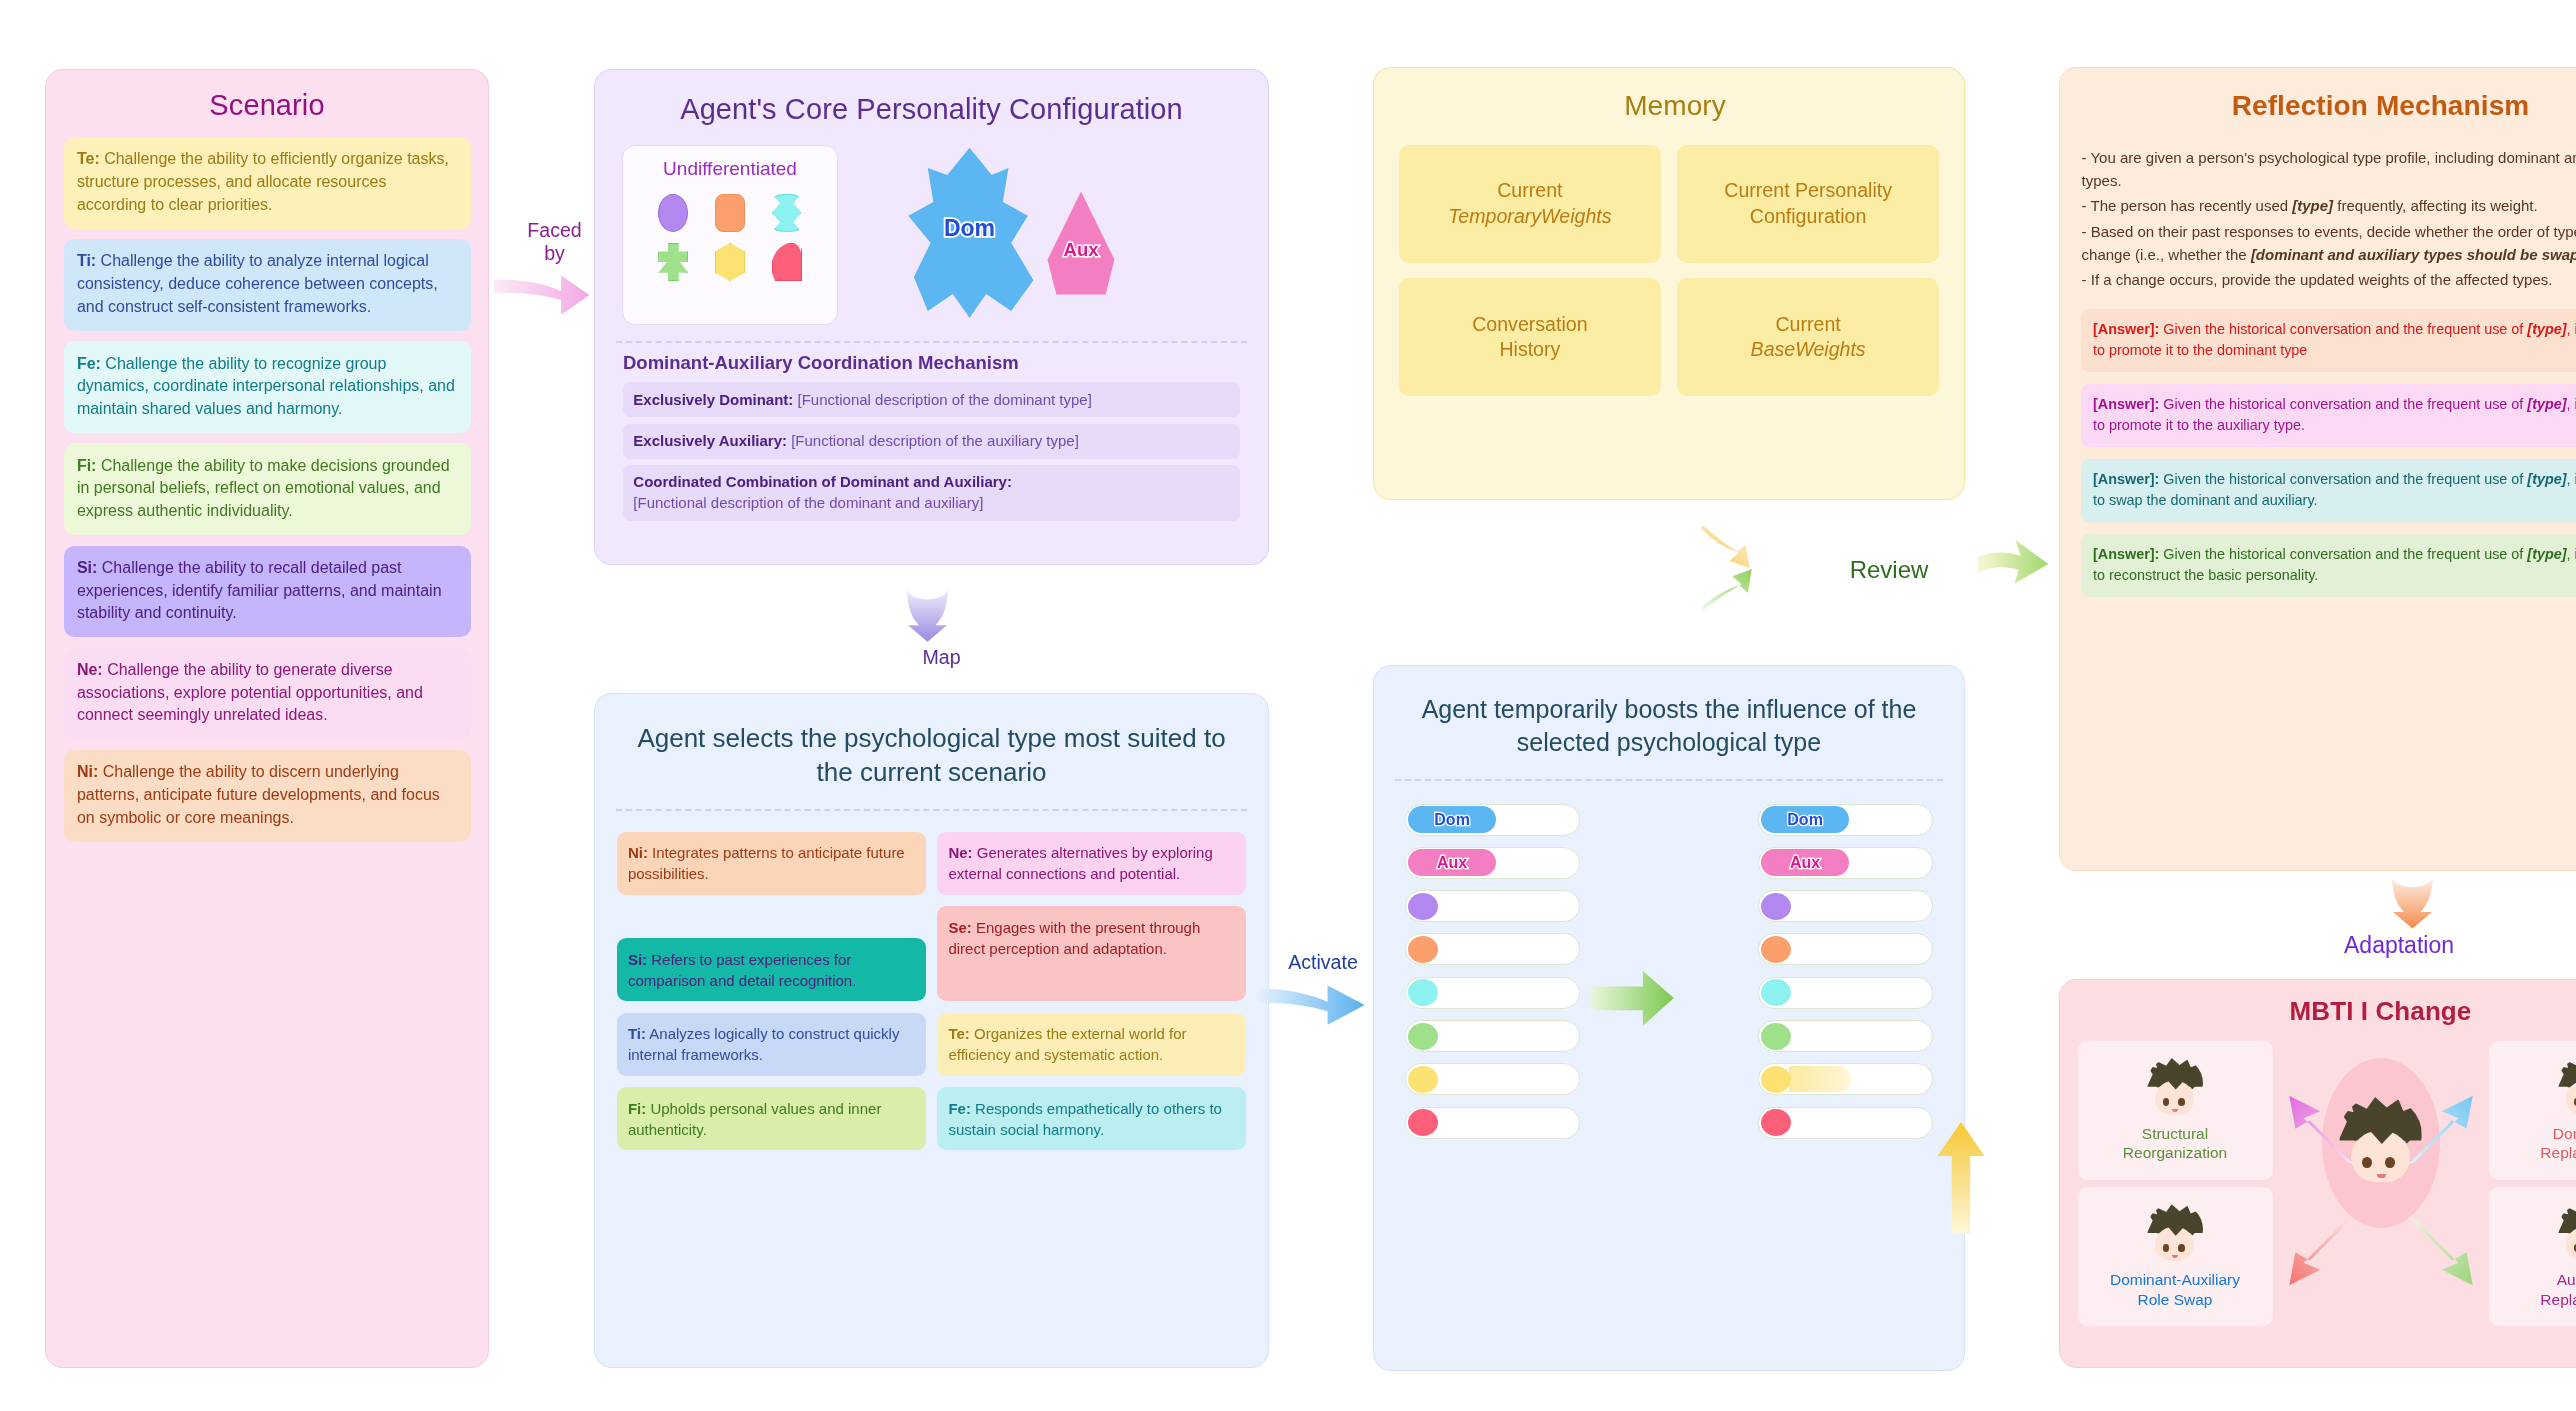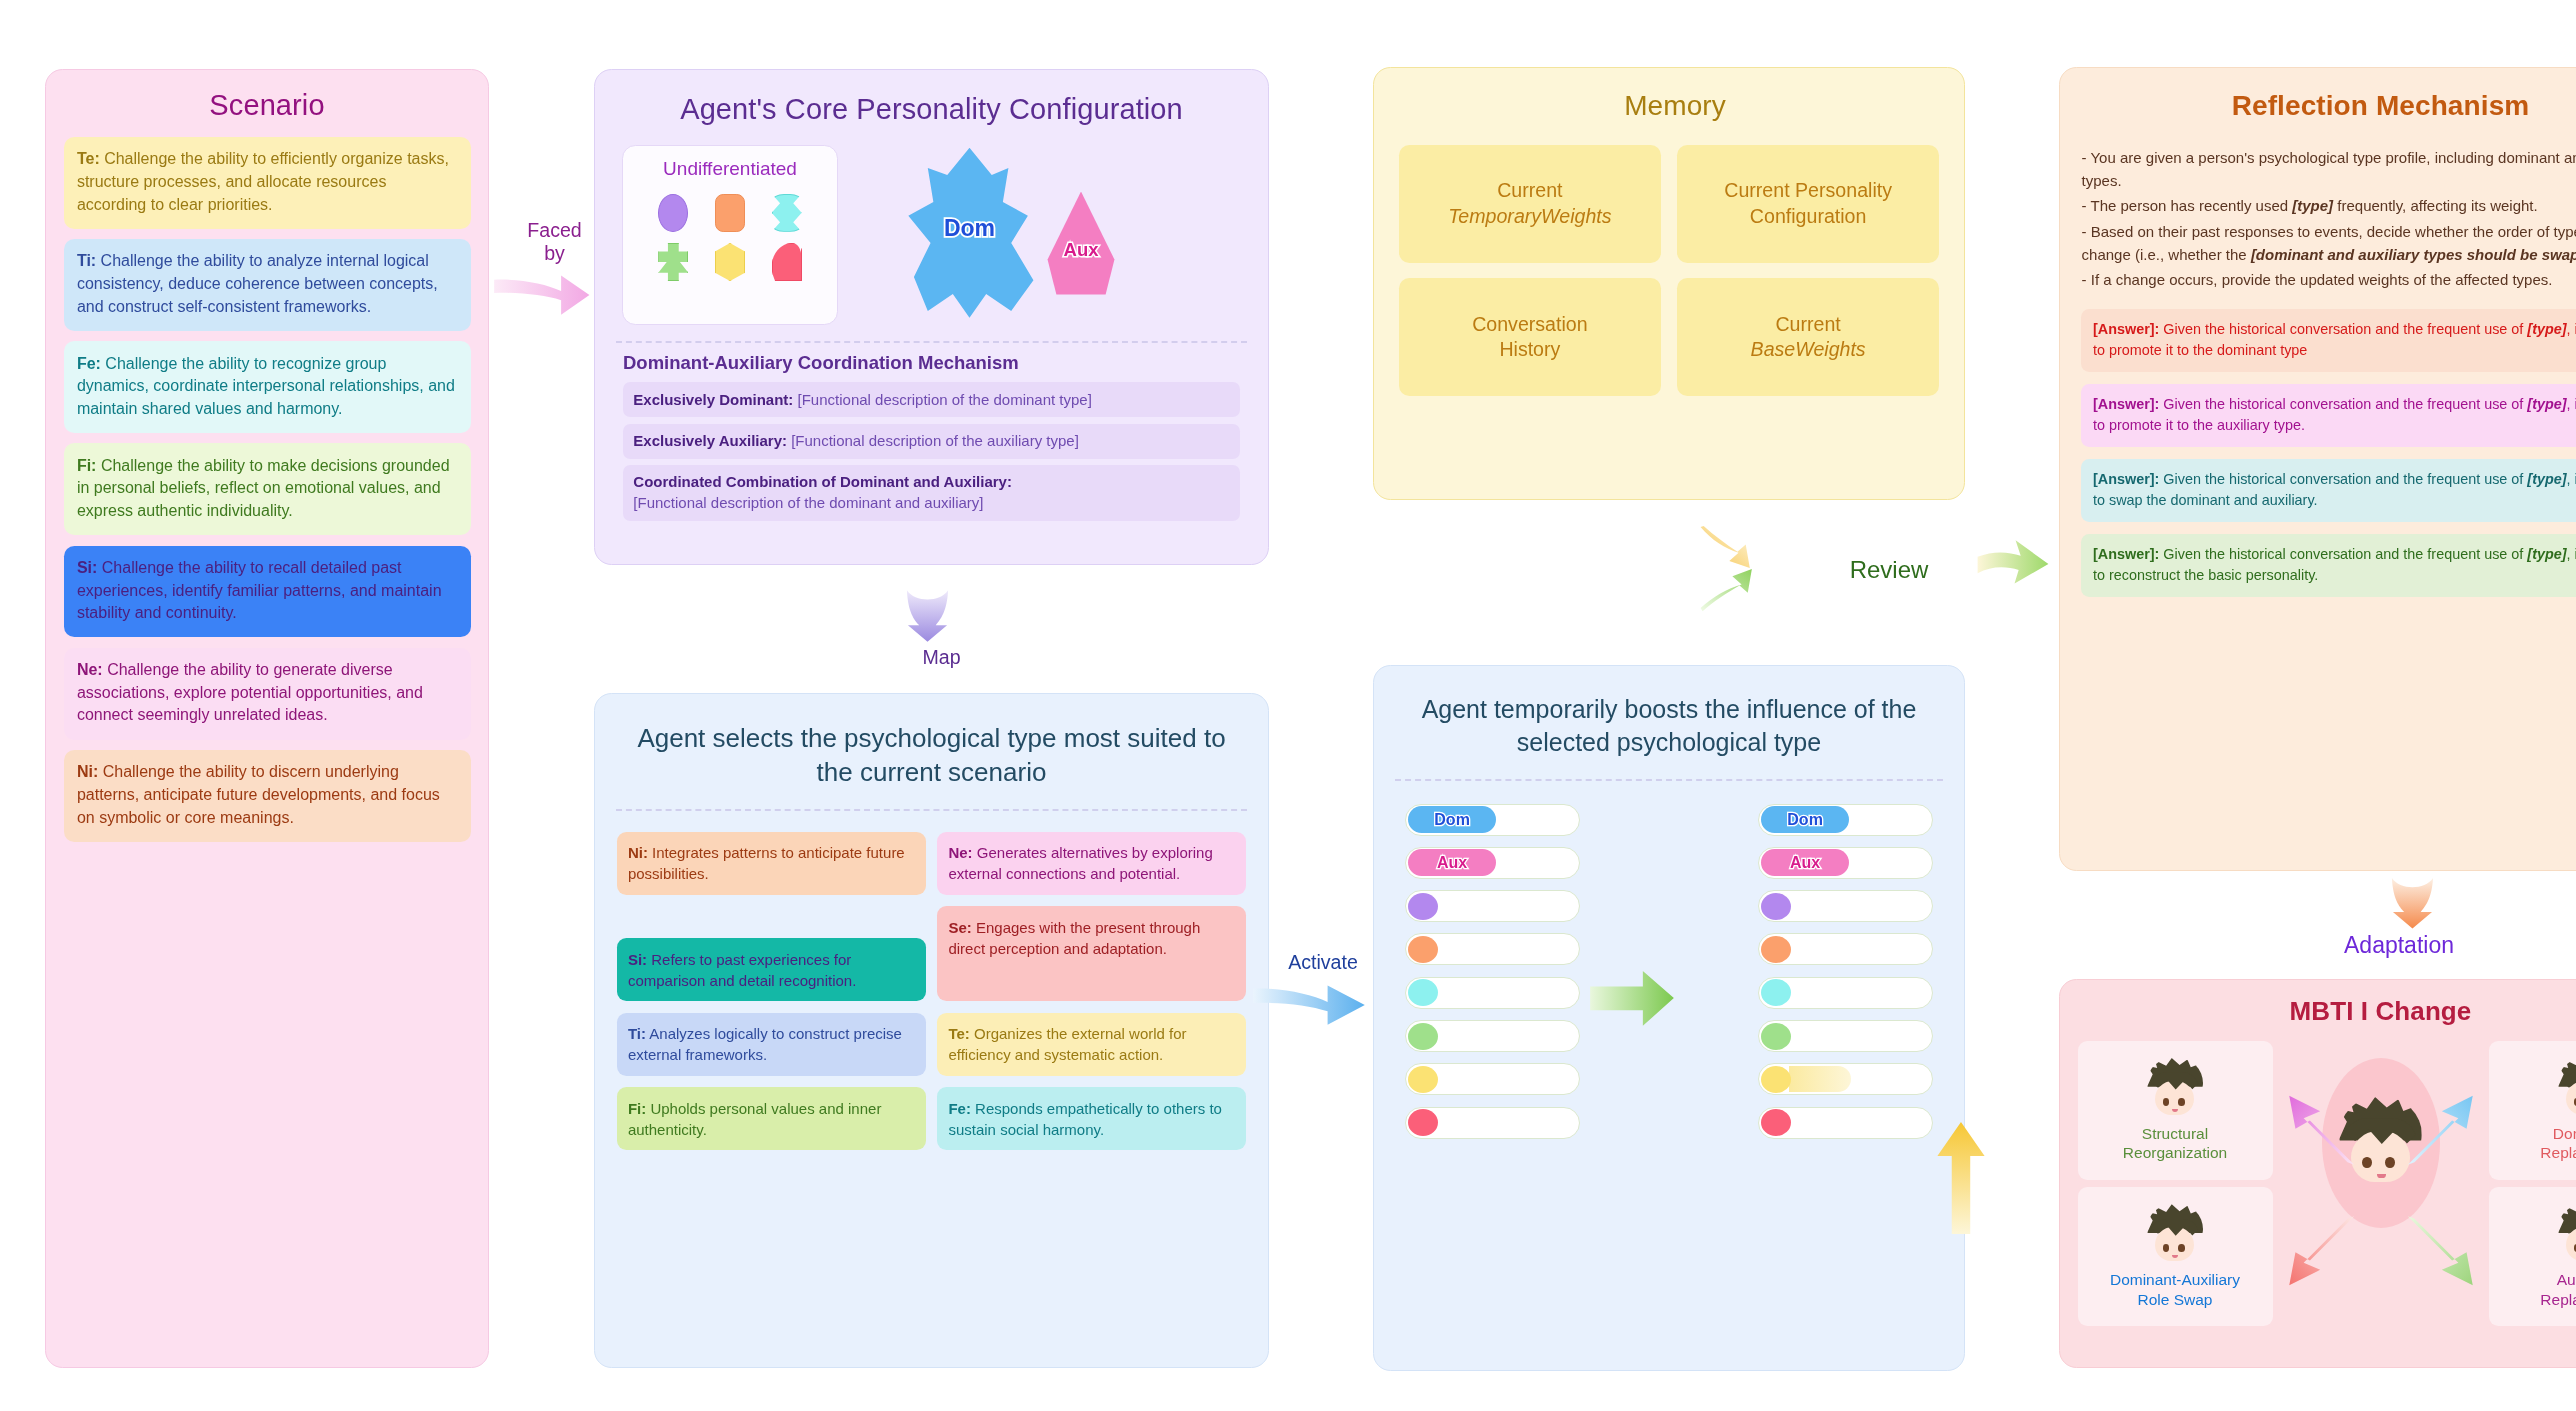--- a/index.html
+++ b/index.html
@@ -264,21 +264,21 @@
 
 <div class="stage">
 
   <div class="panel" id="scenario">
     <div class="panel-title">Scenario</div>
     <div class="sc-list" id="sc-list">
         <div class="sc-item" style="background: rgb(253, 240, 184); color: rgb(154, 122, 19);"><b>Te:</b> <span>Challenge the ability to efficiently organize tasks, structure processes, and allocate resources according to clear priorities.</span></div>
         <div class="sc-item" style="background: rgb(207, 231, 249); color: rgb(47, 75, 156);"><b>Ti:</b> <span>Challenge the ability to analyze internal logical consistency, deduce coherence between concepts, and construct self-consistent frameworks.</span></div>
         <div class="sc-item" style="background: rgb(226, 248, 248); color: rgb(15, 124, 134);"><b>Fe:</b> <span>Challenge the ability to recognize group dynamics, coordinate interpersonal relationships, and maintain shared values and harmony.</span></div>
         <div class="sc-item" style="background: rgb(237, 248, 216); color: rgb(63, 122, 31);"><b>Fi:</b> <span>Challenge the ability to make decisions grounded in personal beliefs, reflect on emotional values, and express authentic individuality.</span></div>
-        <div class="sc-item" style="background: #3b82f6; color: rgb(75, 32, 128);"><b>Si:</b> <span>Challenge the ability to recall detailed past experiences, identify familiar patterns, and maintain stability and continuity.</span></div>
+        <div class="sc-item" style="background: #c4b5fd; color: rgb(75, 32, 128);"><b>Si:</b> <span>Challenge the ability to recall detailed past experiences, identify familiar patterns, and maintain stability and continuity.</span></div>
         <div class="sc-item" style="background: rgb(251, 221, 243); color: rgb(142, 21, 120);"><b>Ne:</b> <span>Challenge the ability to generate diverse associations, explore potential opportunities, and connect seemingly unrelated ideas.</span></div>
         <div class="sc-item" style="background: rgb(251, 221, 198); color: rgb(156, 58, 18);"><b>Ni:</b> <span>Challenge the ability to discern underlying patterns, anticipate future developments, and focus on symbolic or core meanings.</span></div>
       </div>
   </div>
 
   <div class="conn" style="left:489px; top:219px; width:103px;">
     <div class="lbl" style="color:#8a1f8e;">Faced by</div>
     <svg width="103" height="57" viewBox="0 0 200 110">
       <defs>
           <linearGradient id="gPink" x1="0" y1="0" x2="1" y2="0">
@@ -334,21 +334,21 @@
   </div>
 
   <div class="panel" id="select">
     <div class="sel-title">Agent selects the psychological type most suited to the current scenario</div>
     <div class="dashed-sep" style="margin-top:19.6px;"></div>
     <div class="sel-grid" id="sel-grid">
         <div class="sel-item" style="background: rgb(251, 213, 184); color: rgb(156, 58, 18);"><b>Ni:</b><span> Integrates patterns to anticipate future possibilities.</span></div>
         <div class="sel-item" style="background: rgb(251, 210, 239); color: rgb(142, 21, 120);"><b>Ne:</b><span> Generates alternatives by exploring external connections and potential.</span></div>
         <div class="sel-item" style="background: #14b8a6; color: rgb(75, 32, 128); margin-top: 32px;"><b>Si:</b><span> Refers to past experiences for comparison and detail recognition.</span></div>
         <div class="sel-item" style="background: rgb(251, 196, 196); color: rgb(158, 31, 36);"><b>Se:</b><span> Engages with the present through direct perception and adaptation.</span></div>
-        <div class="sel-item" style="background: rgb(200, 216, 247); color: rgb(47, 75, 156);"><b>Ti:</b><span> Analyzes logically to construct precise external frameworks.</span></div>
+        <div class="sel-item" style="background: rgb(200, 216, 247); color: rgb(47, 75, 156);"><b>Ti:</b><span> Analyzes logically to construct quickly internal frameworks.</span></div>
         <div class="sel-item" style="background: rgb(252, 238, 182); color: rgb(154, 122, 19);"><b>Te:</b><span> Organizes the external world for efficiency and systematic action.</span></div>
         <div class="sel-item" style="background: rgb(217, 238, 170); color: rgb(63, 122, 31);"><b>Fi:</b><span> Upholds personal values and inner authenticity.</span></div>
         <div class="sel-item" style="background: rgb(187, 238, 240); color: rgb(15, 124, 134);"><b>Fe:</b><span> Responds empathetically to others to sustain social harmony.</span></div>
       </div>
   </div>
 
   <div class="conn" style="left:1247px; top:951px; width:124px;">
     <div class="lbl" style="color:#1f3f9c;">Activate</div>
     <svg width="124" height="57" viewBox="0 0 240 110">
       <defs>

